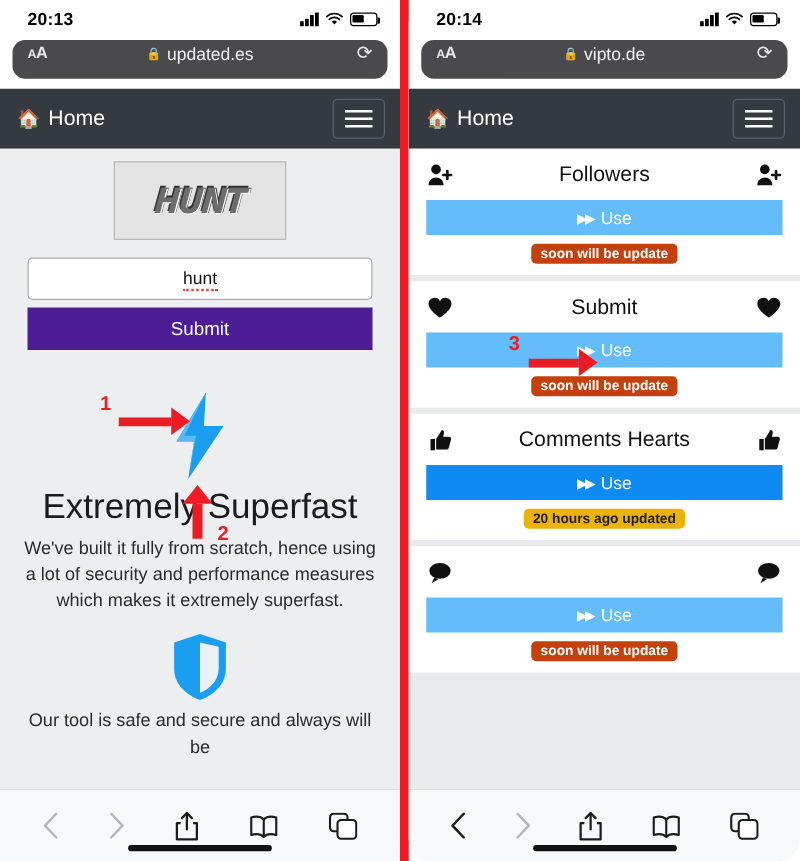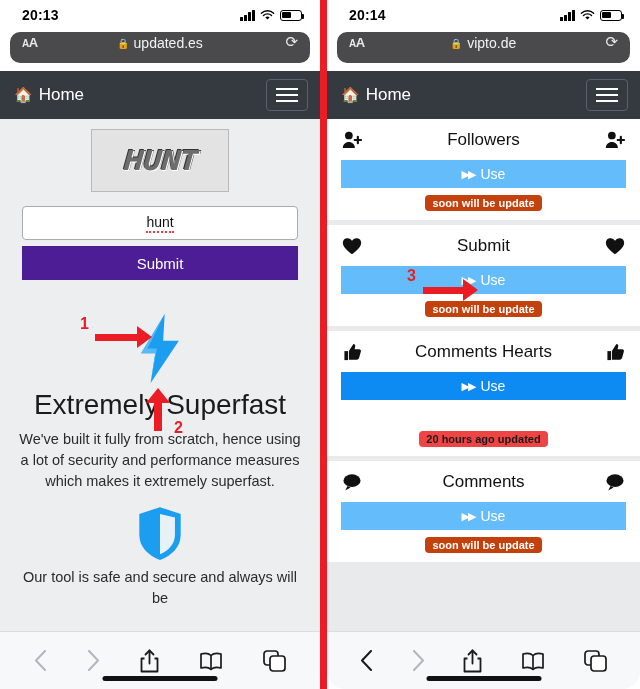--- a/index.html
+++ b/index.html
@@ -94,21 +94,21 @@
   .card-title { font-size: 17px; color: #111; text-align: center; flex: 1 1 auto; }
   .card-ico { width: 22px; height: 20px; display: flex; align-items: center; justify-content: center; color: #111; }
   .use-btn {
     margin-top: 10px; height: 28px; display: flex; align-items: center; justify-content: center;
     gap: 6px; color: #fff; font-size: 14px;
   }
   .use-btn .ff { font-size: 11px; letter-spacing: -2px; }
   .badge-row { display: flex; justify-content: center; margin-top: 7px; }
   .badge { font-size: 11px; font-weight: 700; border-radius: 4px; padding: 2.5px 7px; line-height: 1; }
   .badge-red { background: #c2410c; color: #fff; }
-  .badge-amber { background: #ef4444; color: #1b1b1b; margin-top: 24px; }
+  .badge-amber { background: #eab308; color: #1b1b1b; }
 
   
   .toolbar {
     flex: 0 0 58px; background: #f7f8fa; border-top: 1px solid #dcdcdf;
     display: flex; align-items: center; justify-content: space-around; padding: 0 14px;
   }
   .tb-ico { color: #1b1b1b; display: flex; align-items: center; justify-content: center; }
   .tb-ico.dim { color: #b5b5ba; }
   .homebar { position: absolute; bottom: 8px; left: 50%; transform: translateX(-50%);
              width: 115px; height: 5px; background: #111; border-radius: 3px; }
@@ -385,21 +385,20 @@
       </div>
 
       <div class="card">
         <div class="card-top">
           <span class="card-ico">
             <svg width="20" height="18" viewBox="0 0 22 20">
                 <ellipse cx="11" cy="8.5" rx="9.5" ry="7" fill="#111"></ellipse>
                 <path d="M6 14.5 3.5 19.5 9.5 16z" fill="#111"></path>
               </svg>
           </span>
-          <span class="card-title">Comments</span>
           <span class="card-ico">
             <svg width="20" height="18" viewBox="0 0 22 20">
                 <ellipse cx="11" cy="8.5" rx="9.5" ry="7" fill="#111"></ellipse>
                 <path d="M6 14.5 3.5 19.5 9.5 16z" fill="#111"></path>
               </svg>
           </span>
         </div>
         <div class="use-btn" style="background:#64bdfa;">
           <span class="ff">▶▶</span>
           <span>Use</span>

